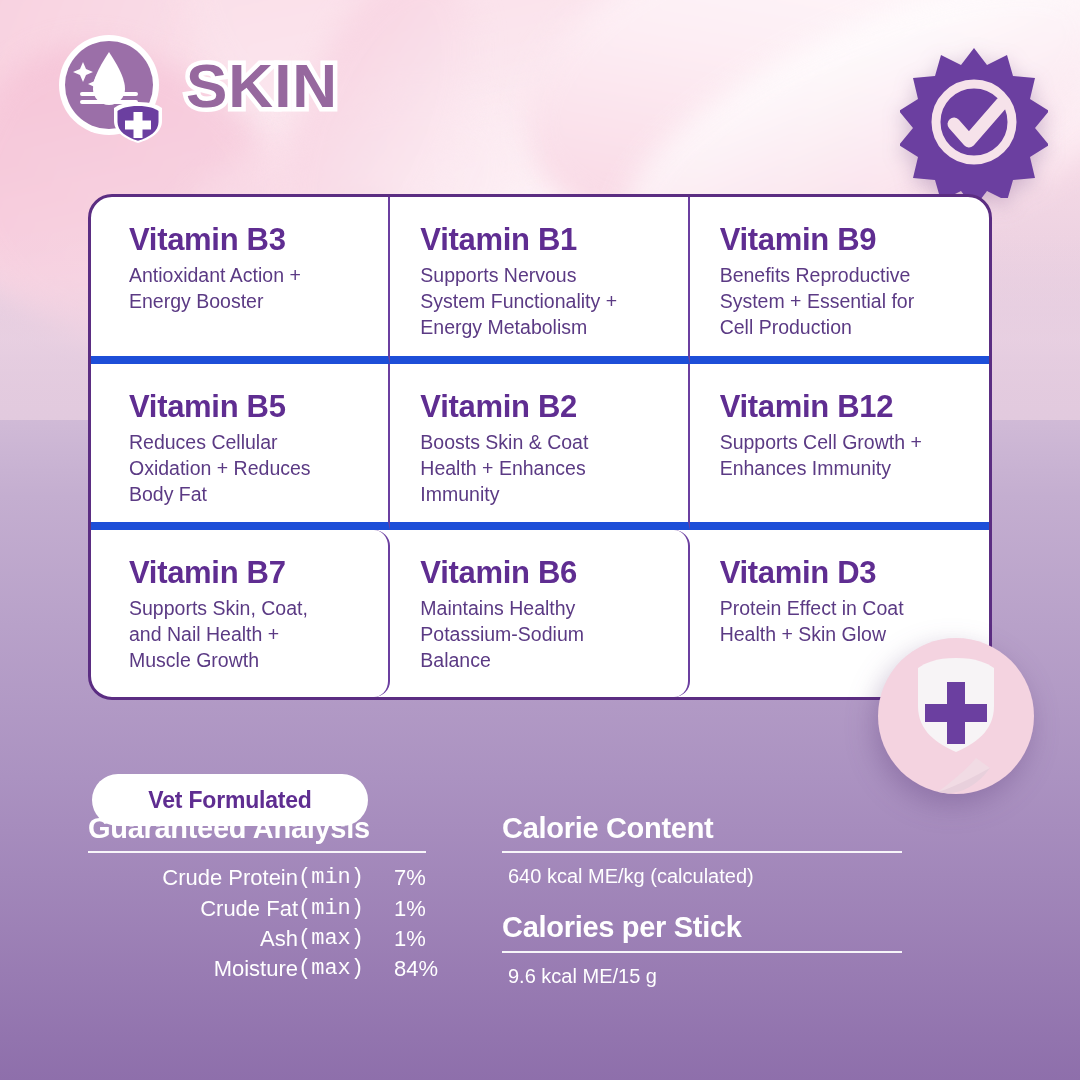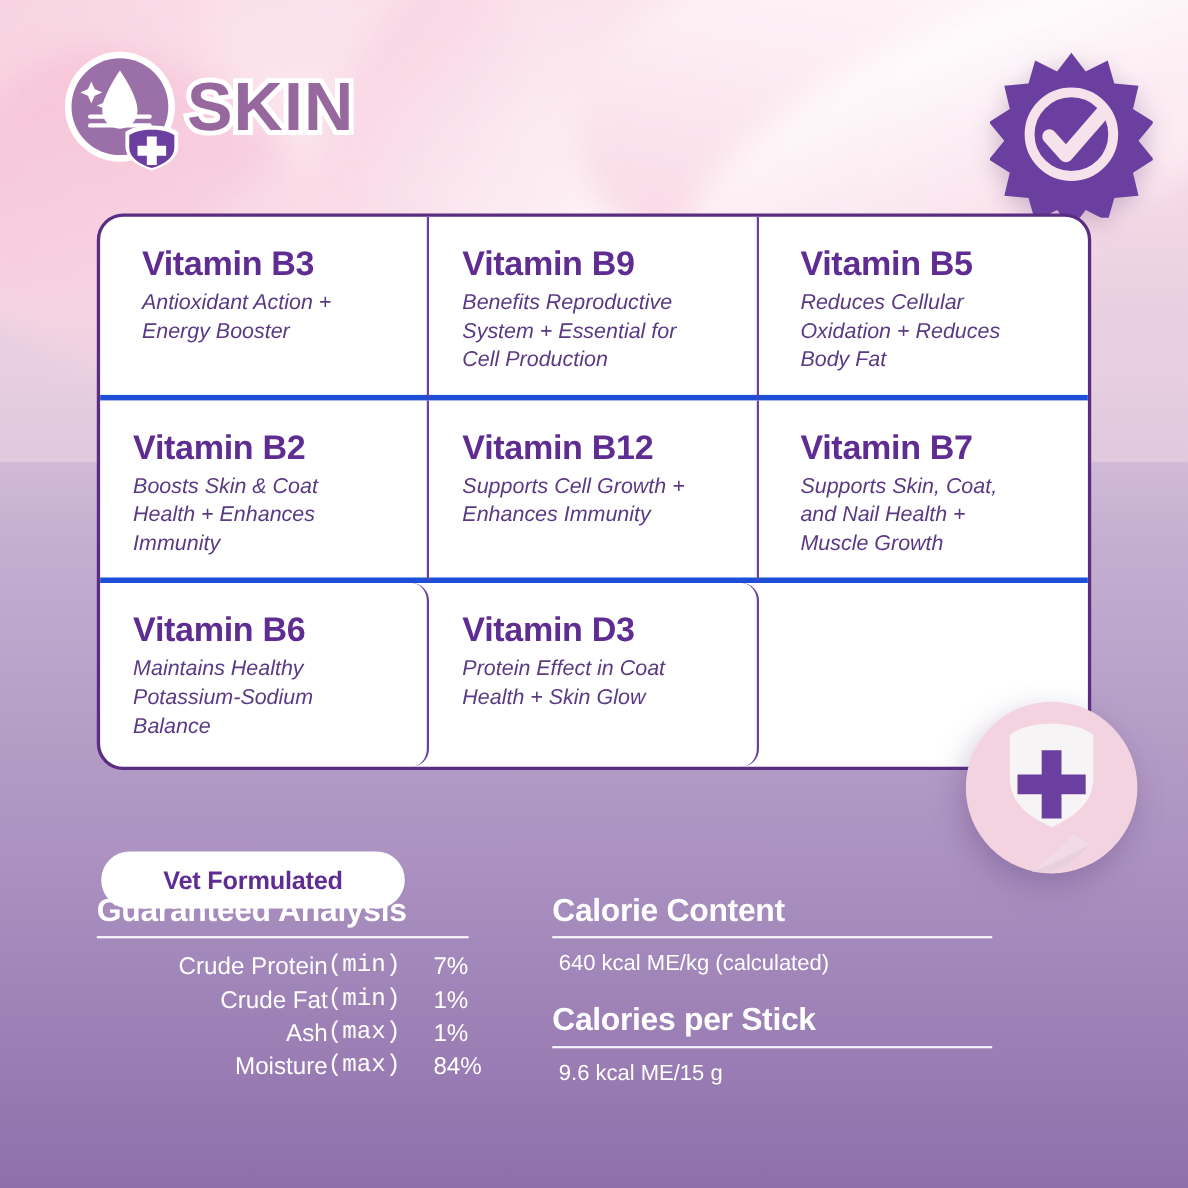--- a/index.html
+++ b/index.html
@@ -99,24 +99,24 @@
   .fade-bottom {
     position: absolute;
     left: 0; top: 230px;
     width: 1080px; height: 200px;
     background: linear-gradient(180deg, rgba(246,218,230,0) 0%, rgba(240,214,228,.55) 55%, rgba(226,202,222,1) 100%);
   }
 
   
   .header {
     position: absolute;
-    left: 56px; top: 44px;
+    left: 56px; top: 32px;
     display: flex;
     align-items: center;
-    gap: 2px;
+    gap: 18px;
   }
   .skin-icon {
     position: relative;
     width: 112px; height: 112px;
     flex: none;
   }
   .skin-title {
     font-size: 62px;
     font-weight: 800;
     letter-spacing: 1px;
@@ -148,41 +148,40 @@
     box-sizing: border-box;
     display: grid;
     grid-template-columns: 1fr 1fr 1fr;
     grid-template-rows: 1fr 1fr 1fr;
     overflow: hidden;
   }
   .vcell {
     box-sizing: border-box;
     padding: 26px 26px 10px 38px;
     border-right: 2px solid #6b3fa0;
-    border-bottom: 5px solid #1d4ed8;
+    border-bottom: 8px solid #1d4ed8;
   }
   .vcell:nth-child(3n) { border-right: none; }
   .vcell:nth-child(n+7) { border-bottom: none; border-radius: 16px; }
   .vcell.c2, .vcell.c3 { padding-left: 30px; }
 
   .vtitle {
     font-size: 31px;
     font-weight: 800;
     color: #5f2d91;
     margin: 0 0 6px 0;
     line-height: 1.1;
     letter-spacing: -.3px;
   }
   .vdesc {
     font-size: 19.5px;
     color: #5b3a84;
     line-height: 1.33;
     margin: 0;
     white-space: pre-line;
-    font-style: italic;
   }
 
   
   .shield-badge {
     position: absolute;
     left: 872px; top: 636px;
     width: 168px; height: 168px;
     filter: drop-shadow(-4px 10px 14px rgba(80,45,110,.3));
   }
 
@@ -289,20 +288,26 @@
       <circle cx="74" cy="76" r="38" fill="none" stroke="#f6e2ea" stroke-width="9"></circle>
       <path d="M54 78 l15 17 33 -38" fill="none" stroke="#f6e2ea" stroke-width="13" stroke-linecap="round" stroke-linejoin="round"></path>
     </svg>
   </div>
 
   <div class="vitamin-card">
     <div class="vcell c1">
       <h3 class="vtitle">Vitamin B3</h3>
       <p class="vdesc">Antioxidant Action +
 Energy Booster</p>
+    </div>
+    <div class="vcell c2">
+      <h3 class="vtitle">Vitamin B1</h3>
+      <p class="vdesc">Supports Nervous
+System Functionality +
+Energy Metabolism</p>
     </div>
     <div class="vcell c3">
       <h3 class="vtitle">Vitamin B9</h3>
       <p class="vdesc">Benefits Reproductive
 System + Essential for
 Cell Production</p>
     </div>
     <div class="vcell c1">
       <h3 class="vtitle">Vitamin B5</h3>
       <p class="vdesc">Reduces Cellular

